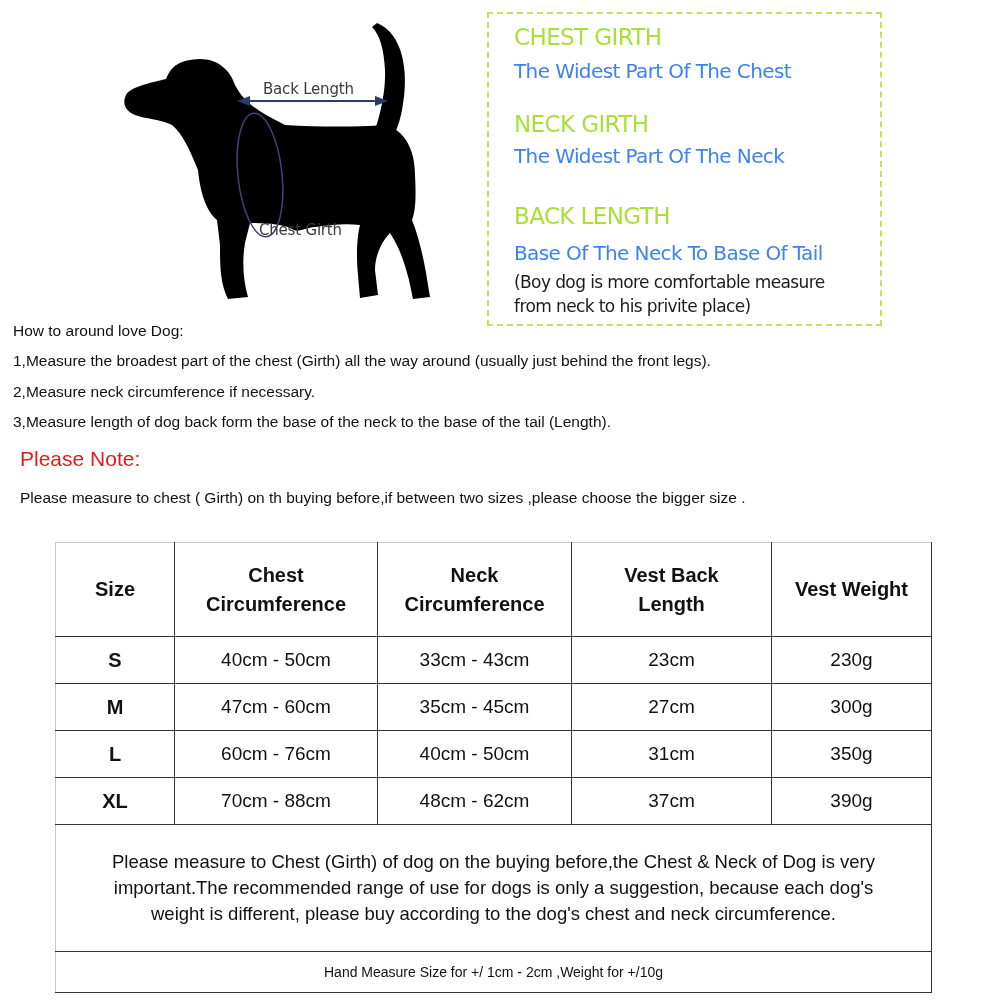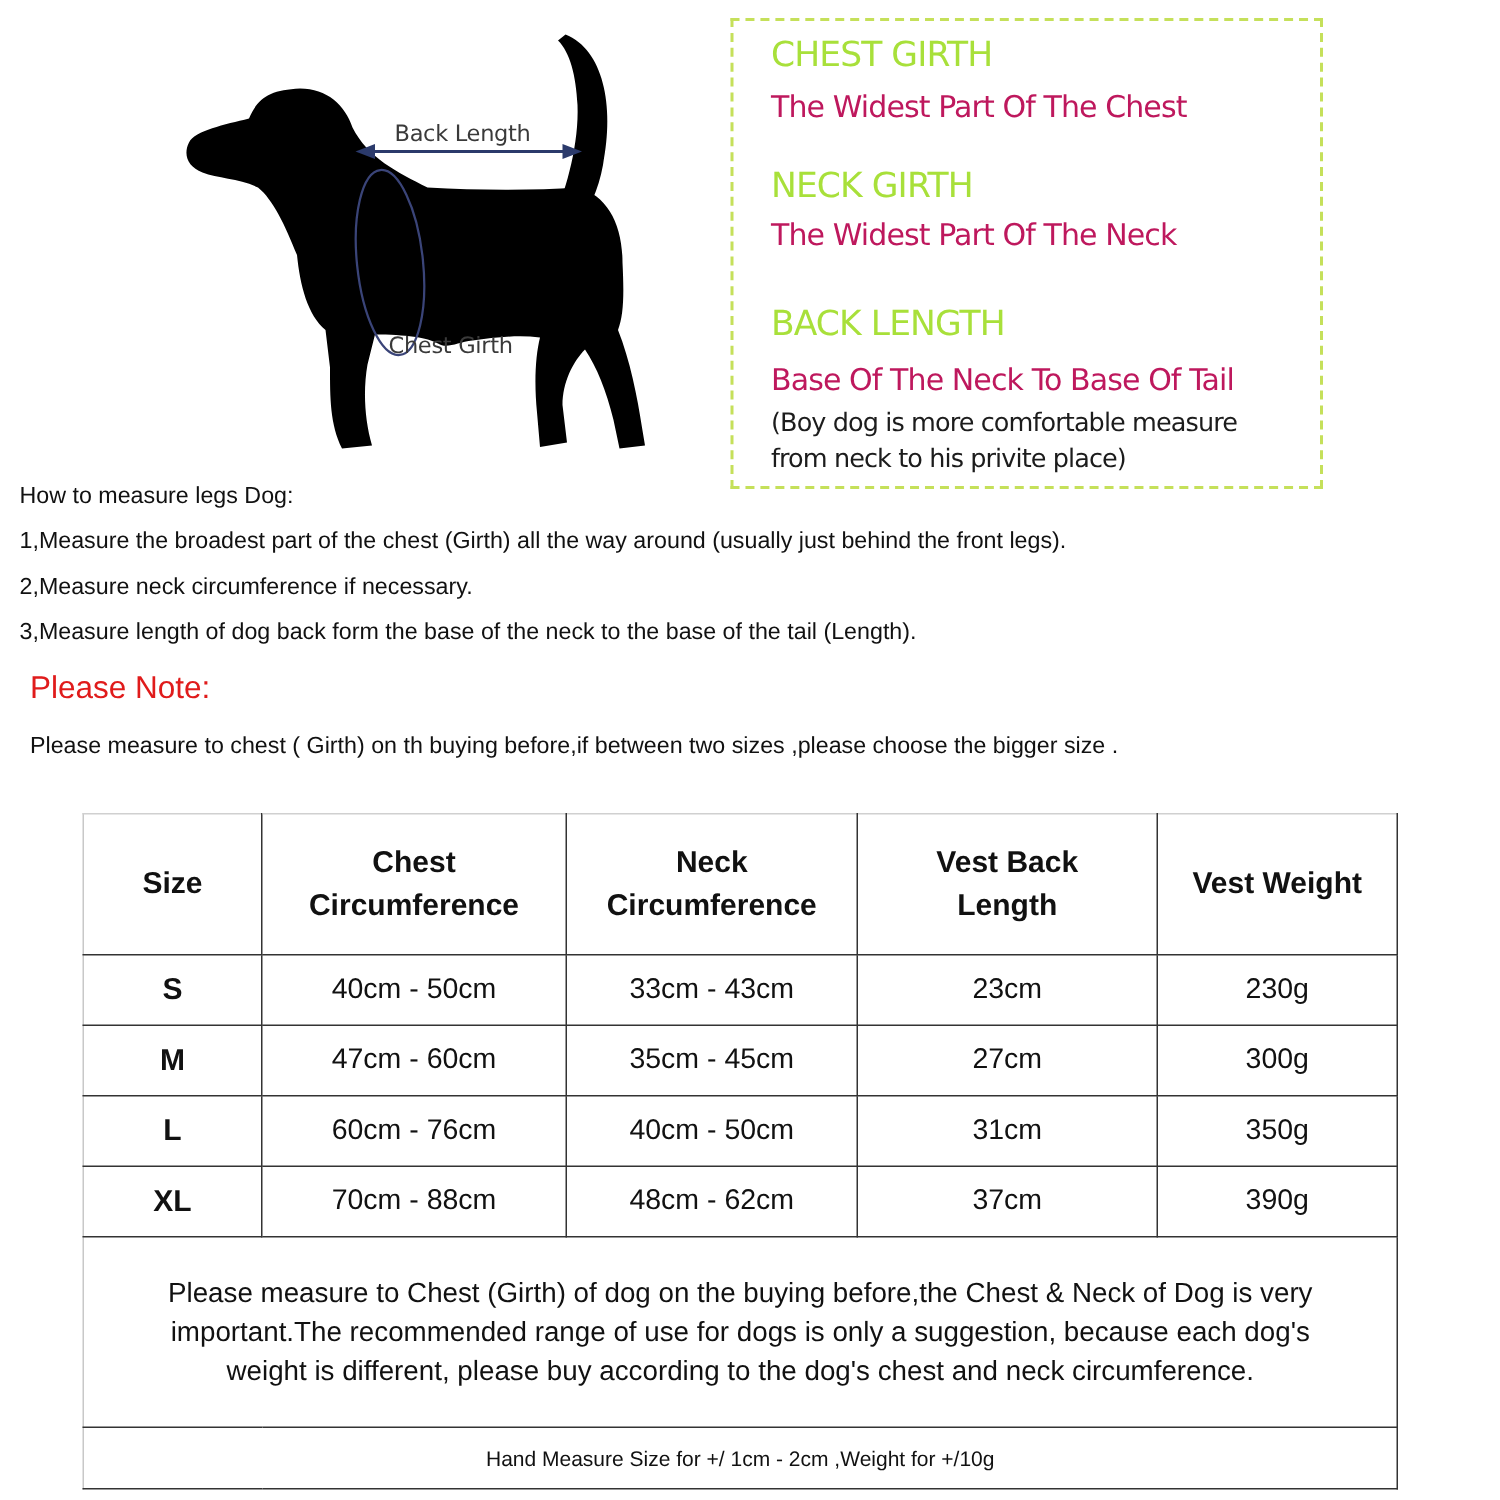--- a/index.html
+++ b/index.html
@@ -10,21 +10,21 @@
   .dog-label { position: absolute; font-family: "DejaVu Sans", sans-serif; font-size: 15px; color: #3a3a3a; letter-spacing: -0.2px; }
   #label-back { left: 263px; top: 80px; }
   #label-chest { left: 259px; top: 221px; }
 
   
   #info-box {
     position: absolute; left: 487px; top: 12px; width: 395px; height: 314px;
     border: 2px dashed #c5e05a; box-sizing: border-box;
   }
   .info-head { position: absolute; left: 25px; font-family: "DejaVu Sans", sans-serif; font-size: 23px; color: #a8e03a; letter-spacing: -0.6px; }
-  .info-desc { position: absolute; left: 25px; font-family: "DejaVu Sans", sans-serif; font-size: 20px; color: #be185d; letter-spacing: -0.6px; }
+  .info-desc { position: absolute; left: 25px; font-family: "DejaVu Sans", sans-serif; font-size: 20px; color: #3b82f6; letter-spacing: -0.6px; }
   .info-small { position: absolute; left: 25px; font-family: "DejaVu Sans", sans-serif; font-size: 17px; color: #1c1c1c; letter-spacing: -0.6px; line-height: 24px; }
 
   
   .instr { position: absolute; left: 13px; font-size: 15.5px; color: #111; white-space: nowrap; transform-origin: left center; }
   #note-title { position: absolute; left: 20px; top: 447px; font-size: 21px; color: #e01b1b; }
   #note-text { position: absolute; left: 20px; top: 489px; font-size: 15.5px; color: #111; white-space: nowrap; }
 
   
   #size-table {
     position: absolute; left: 55px; top: 542px; width: 876px;
@@ -65,21 +65,21 @@
   <div class="info-head" style="top:10px">CHEST GIRTH</div>
   <div class="info-desc" style="top:45px">The Widest Part Of The Chest</div>
   <div class="info-head" style="top:97px">NECK GIRTH</div>
   <div class="info-desc" style="top:130px">The Widest Part Of The Neck</div>
   <div class="info-head" style="top:189px">BACK LENGTH</div>
   <div class="info-desc" style="top:227px">Base Of The Neck To Base Of Tail</div>
   <div class="info-small" style="top:280px">from neck to his privite place)</div>
   <div class="info-small" style="top:256px">(Boy dog is more comfortable measure</div>
 </div>
 
-<div class="instr" style="top:322px">How to measure legs Dog:</div>
+<div class="instr" style="top:322px">How to around love Dog:</div>
 <div class="instr" style="top:352px">1,Measure the broadest part of the chest (Girth) all the way around (usually just behind the front legs).</div>
 <div class="instr" style="top:383px">2,Measure neck circumference if necessary.</div>
 <div class="instr" style="top:413px">3,Measure length of dog back form the base of the neck to the base of the tail (Length).</div>
 
 <div id="note-title">Please Note:</div>
 <div id="note-text">Please measure to chest ( Girth) on th buying before,if between two sizes ,please choose the bigger size .</div>
 
 <table id="size-table">
   <colgroup>
     <col style="width:119px">

